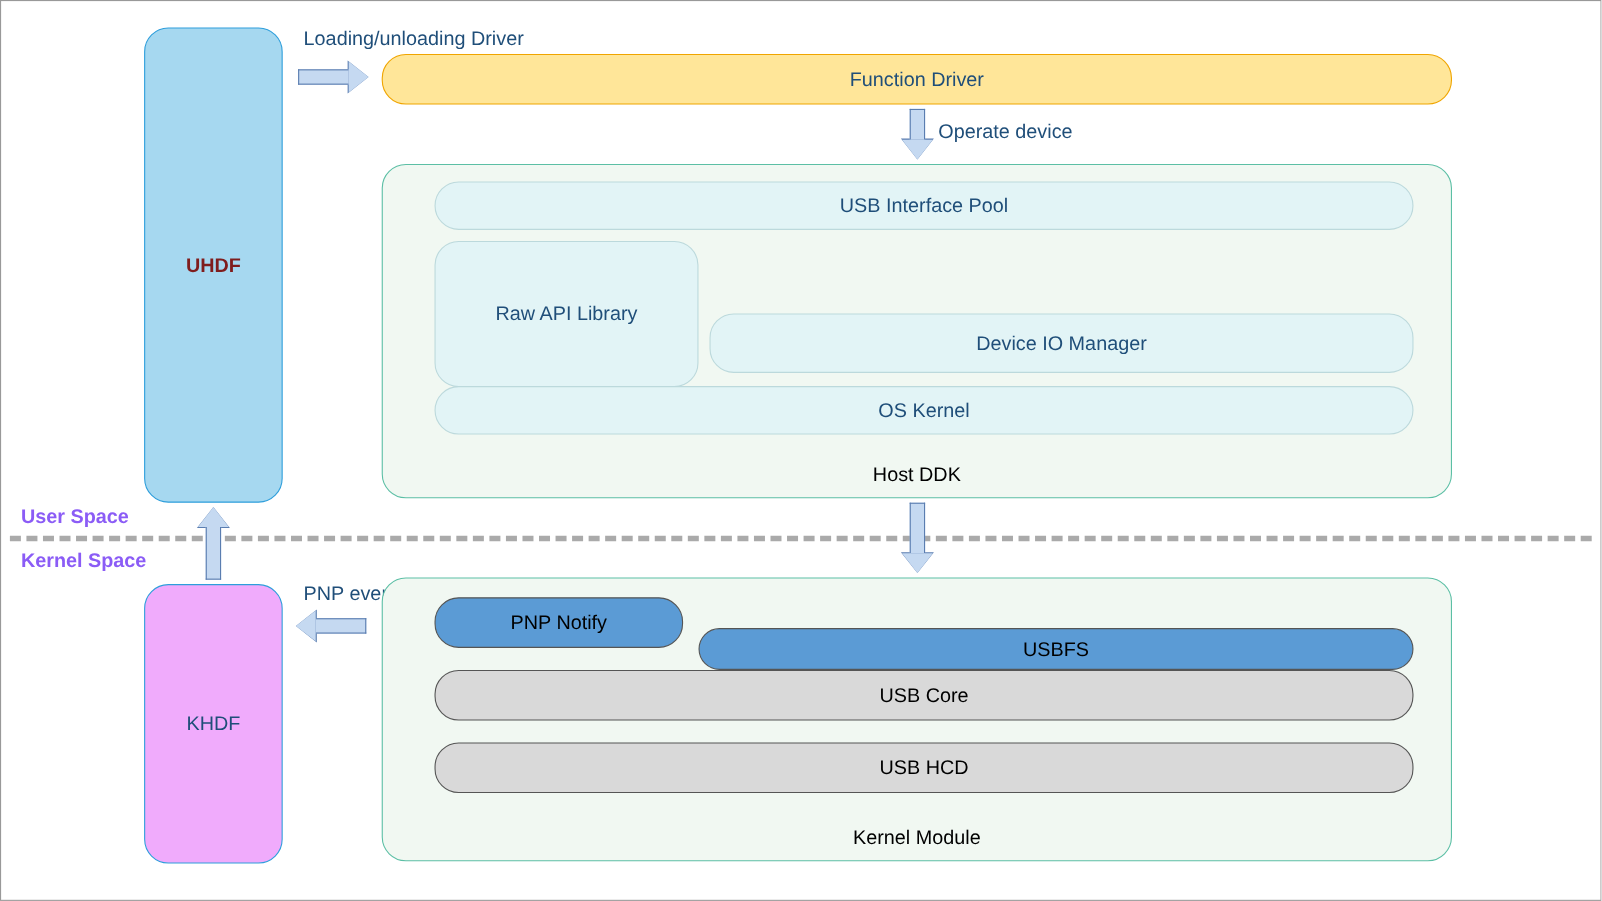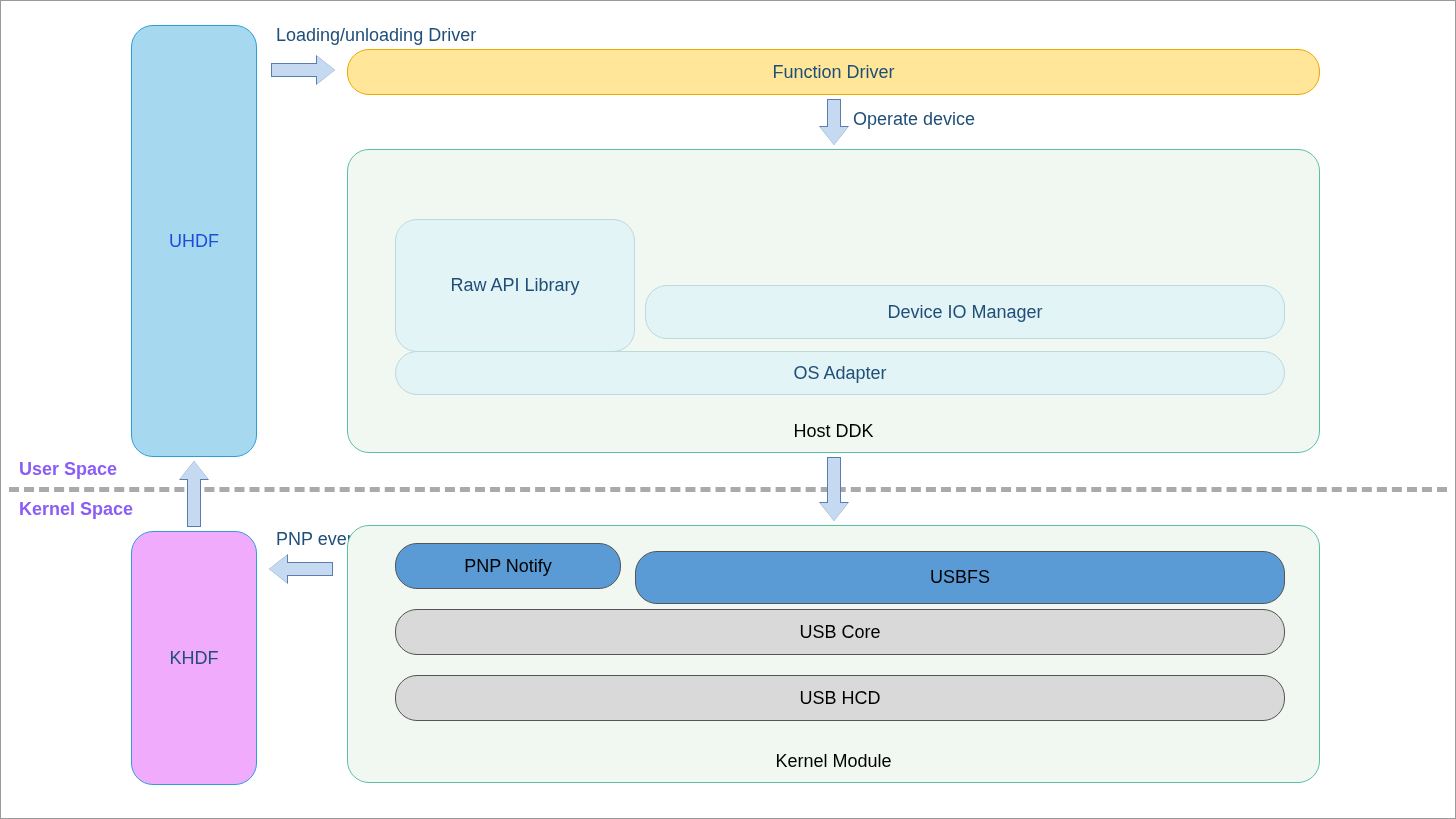--- a/index.html
+++ b/index.html
@@ -32,21 +32,22 @@
   }
   .bold-label {
     position: absolute;
     font-size: 18px;
     font-weight: bold;
     color: #8b5cf6;
   }
   .uhdf-box {
     background: #a6d8f0;
     border: 1px solid #2e9edb;
-    color: #1d4ed8;
+    color: #7f1d1d;
+    font-weight: bold;
   }
   .khdf-box {
     background: #f0abfc;
     border: 1px solid #2e9edb;
     color: #1f4e79;
   }
   .func-driver {
     background: #ffe699;
     border: 1px solid #f0a500;
     color: #1f4e79;
@@ -237,32 +238,35 @@
   <div class="arrow-down" style="left: 819px; top: 98px;">
     <div class="shaft" style="height: 28px;"></div>
     <div class="head"></div>
   </div>
   <div class="label" style="left: 852px; top: 108px;">Operate device</div>
 
   <div class="box greenish-panel" style="left: 346px; top: 148px; width: 973px; height: 304px; align-items:flex-end; justify-content:center; padding-bottom:10px;">
     <span class="panel-title" style="position:static;">Host DDK</span>
   </div>
 
+  <div class="box cyan-block" style="left: 394px; top: 164px; width: 890px; height: 44px;">
+    <span>USB Interface Pool</span>
+  </div>
 
   <div class="box cyan-block" style="left: 394px; top: 218px; width: 240px; height: 133px;">
     <span>Raw API Library</span>
   </div>
 
 
   <div class="box cyan-block" style="left: 644px; top: 284px; width: 640px; height: 54px;">
     <span>Device IO Manager</span>
   </div>
 
   <div class="box cyan-block" style="left: 394px; top: 350px; width: 890px; height: 44px;">
-    <span>OS Adapter</span>
+    <span>OS Kernel</span>
   </div>
 
   <div class="arrow-down" style="left: 819px; top: 456px;">
     <div class="shaft" style="height: 46px;"></div>
     <div class="head"></div>
   </div>
 
   <div class="label" style="left: 275px; top: 528px;">PNP event</div>
   <div class="arrow-left" style="left: 268px; top: 554px;">
     <div class="head"></div>
@@ -270,21 +274,21 @@
   </div>
 
   <div class="box greenish-panel" style="left: 346px; top: 524px; width: 973px; height: 258px; align-items:flex-end; justify-content:center; padding-bottom:10px;">
     <span class="panel-title" style="position:static;">Kernel Module</span>
   </div>
 
   <div class="box blue-block" style="left: 394px; top: 542px; width: 226px; height: 46px;">
     <span>PNP Notify</span>
   </div>
 
-  <div class="box blue-block" style="left: 634px; top: 550px; width: 650px; height: 53px;">
+  <div class="box blue-block" style="left: 634px; top: 570px; width: 650px; height: 38px;">
     <span>USBFS</span>
   </div>
 
   <div class="box gray-block" style="left: 394px; top: 608px; width: 890px; height: 46px;">
     <span>USB Core</span>
   </div>
 
   <div class="box gray-block" style="left: 394px; top: 674px; width: 890px; height: 46px;">
     <span>USB HCD</span>
   </div>

